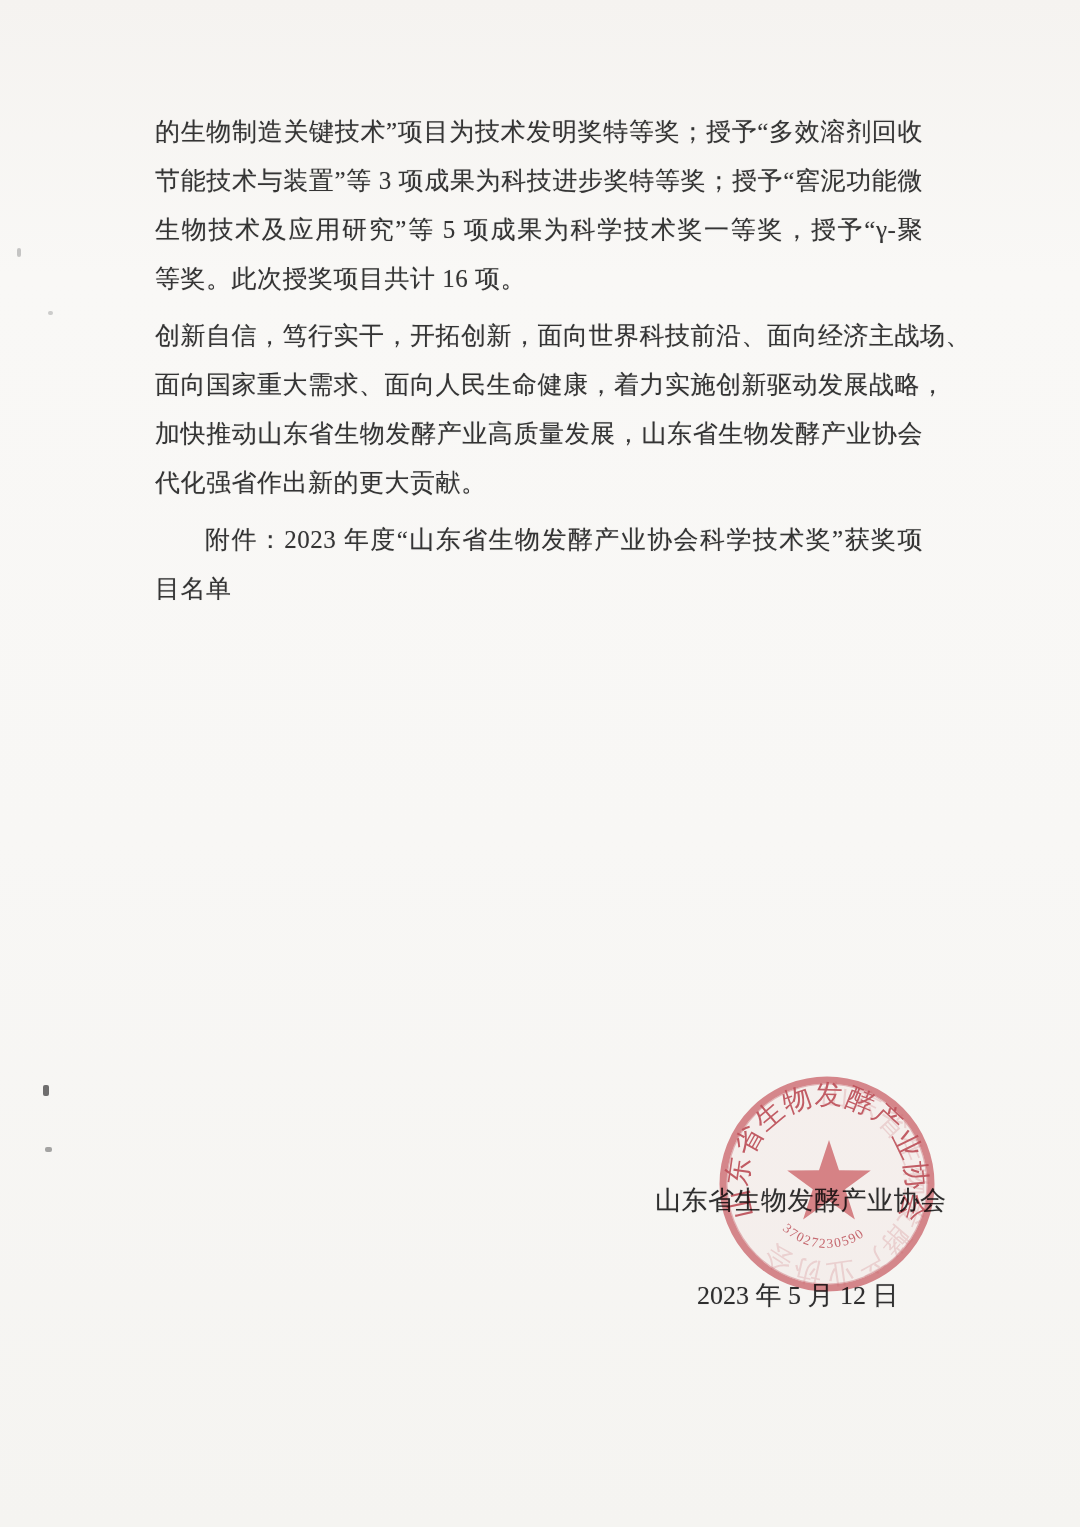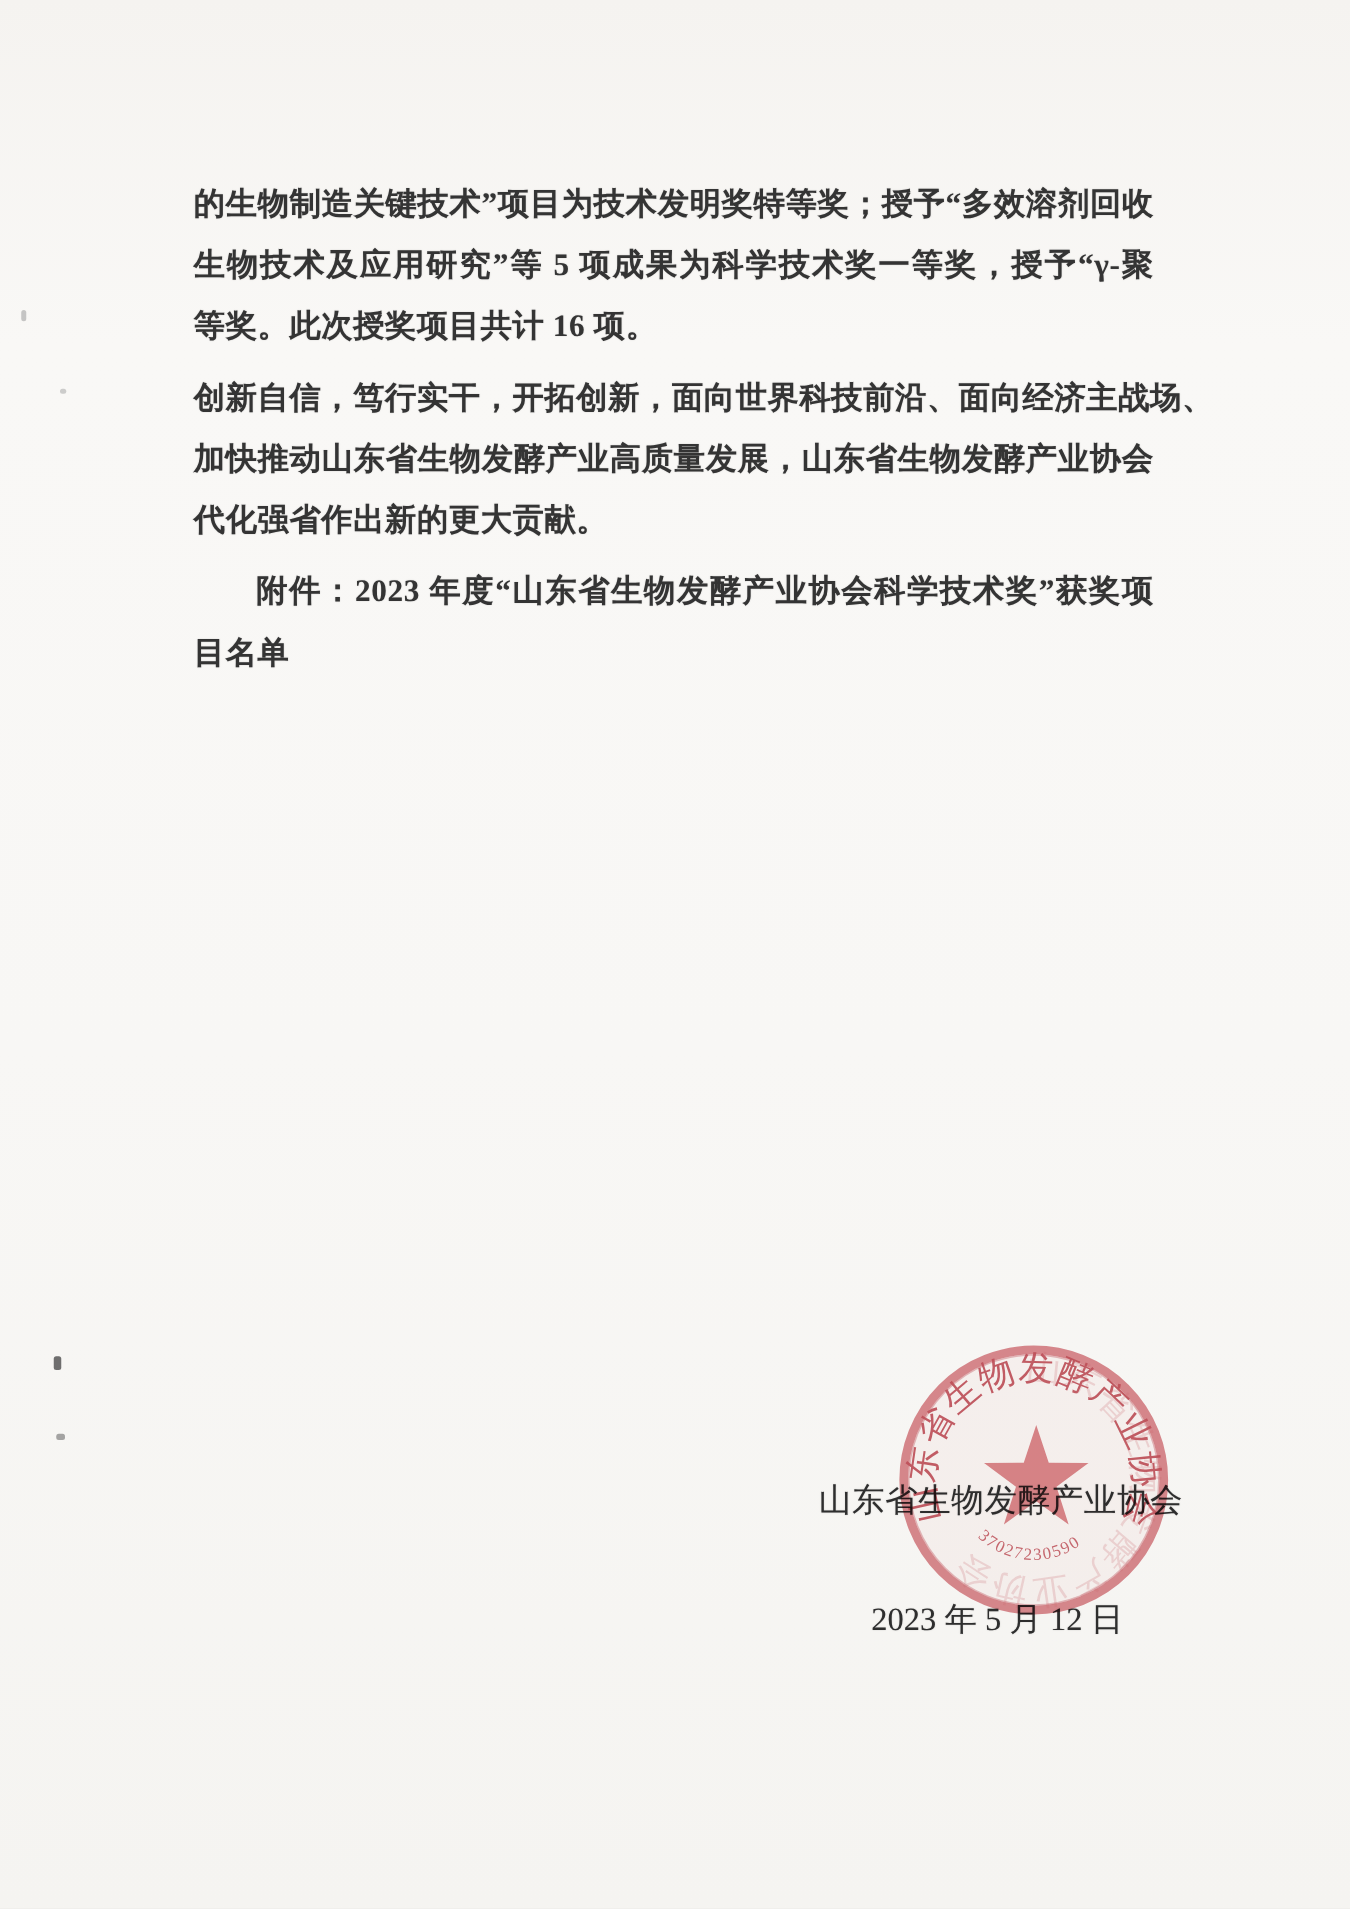--- a/index.html
+++ b/index.html
@@ -13,27 +13,26 @@
     height: 1527px;
     margin: 0 auto;
     background: linear-gradient(180deg, #f5f3f0 0%, #f9f8f6 18%, #f8f7f5 55%, #f5f4f1 100%);
     overflow: hidden;
     font-family: "Liberation Serif", "DejaVu Serif", serif;
     color: #343434;
   }
   .body-text {
     position: absolute;
     left: 155px;
-    top: 139px;
+    top: 107px;
     width: 768px;
     font-size: 25px;
     line-height: 49px;
     letter-spacing: 0.5px;
     text-shadow: 0 0 1px rgba(70,70,70,0.35);
-    font-weight: bold;
   }
   .para { margin: 0; }
   .para + .para { margin-top: 8px; }
   .tline {
     text-align: justify;
     text-align-last: justify;
     white-space: nowrap;
   }
   .tline.last {
     text-align-last: left;
@@ -81,25 +80,27 @@
   .speck.s4 { left: 48px; top: 311px; width: 5px; height: 4px; background: #a0a0a0; opacity: .5; }
 </style>
 </head>
 <body>
 
 <div class="page">
 
   <div class="body-text">
     <p class="para">
       <span class="tline" style="display:block">的生物制造关键技术”项目为技术发明奖特等奖；授予“多效溶剂回收</span>
+      <span class="tline" style="display:block">节能技术与装置”等 3 项成果为科技进步奖特等奖；授予“窖泥功能微</span>
       <span class="tline" style="display:block">生物技术及应用研究”等 5 项成果为科学技术奖一等奖，授予“γ-聚</span>
       <span class="tline last" style="display:block">等奖。此次授奖项目共计 16 项。</span>
     </p>
     <p class="para">
       <span class="tline" style="display:block">创新自信，笃行实干，开拓创新，面向世界科技前沿、面向经济主战场、</span>
+      <span class="tline" style="display:block">面向国家重大需求、面向人民生命健康，着力实施创新驱动发展战略，</span>
       <span class="tline" style="display:block">加快推动山东省生物发酵产业高质量发展，山东省生物发酵产业协会</span>
       <span class="tline last" style="display:block">代化强省作出新的更大贡献。</span>
     </p>
     <p class="para">
       <span class="tline indent" style="display:block">附件：2023 年度“山东省生物发酵产业协会科学技术奖”获奖项</span>
       <span class="tline last" style="display:block">目名单</span>
     </p>
   </div>
 
   <div class="signature">山东省生物发酵产业协会</div>

